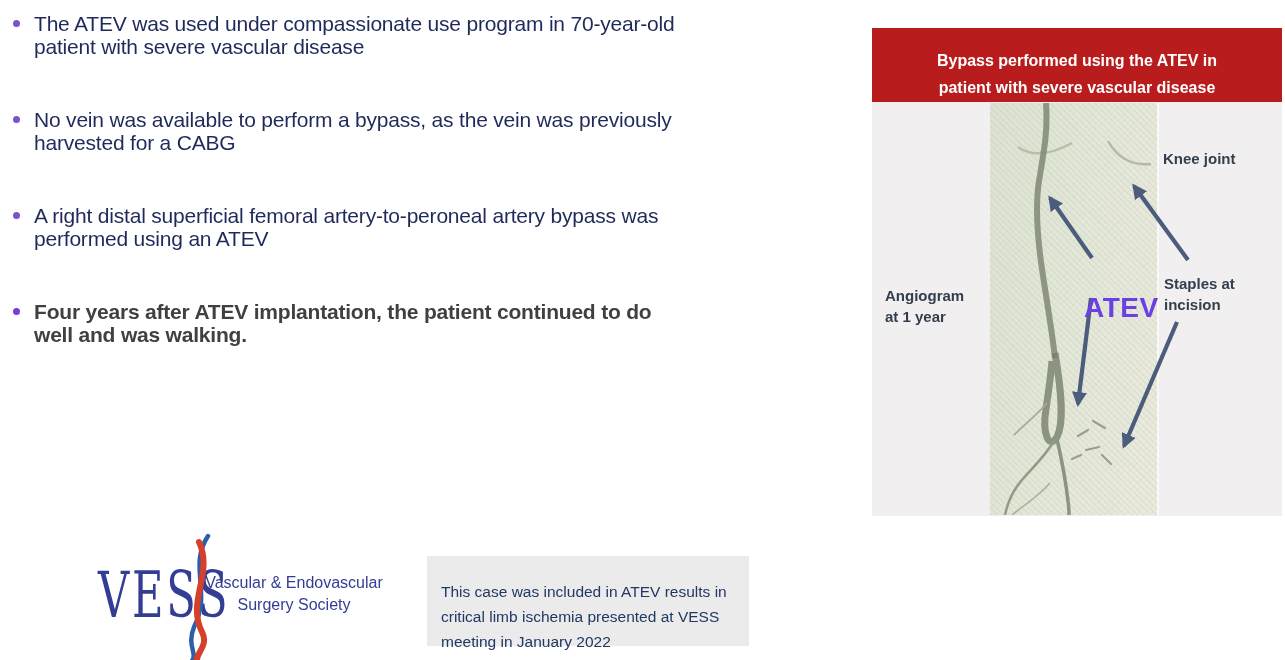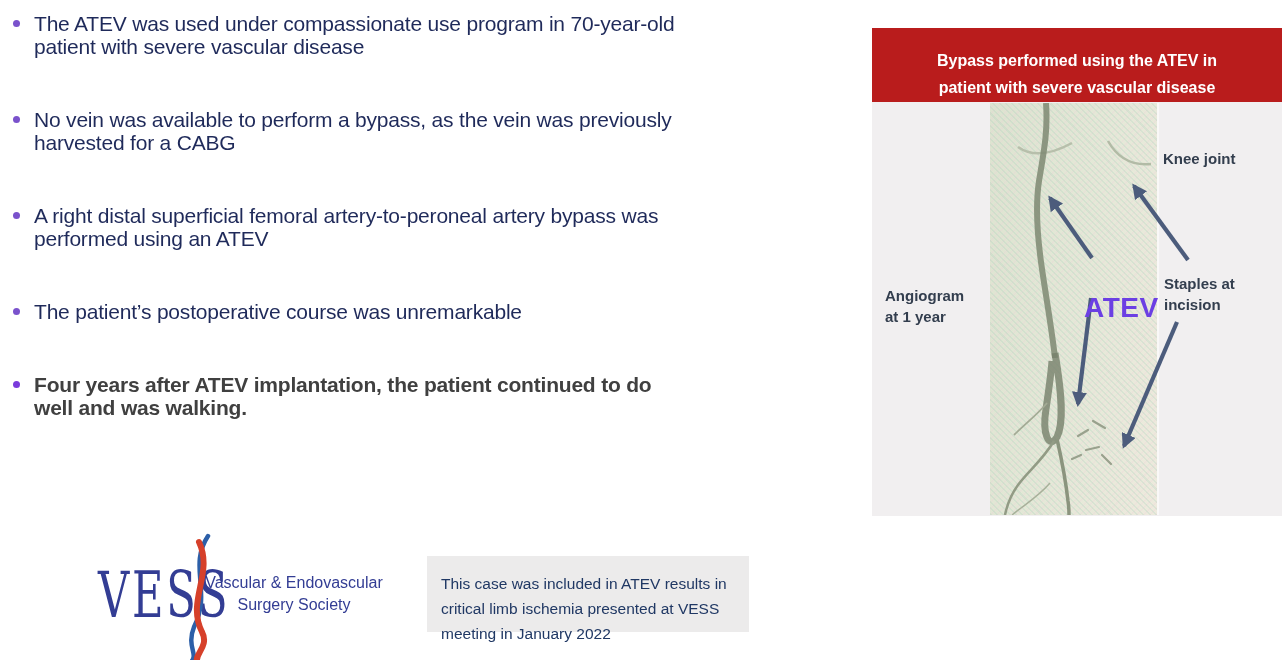--- a/index.html
+++ b/index.html
@@ -54,22 +54,22 @@
     transform-origin:top left;font-weight:400;
   }
   .vess-ribbon{position:absolute;left:80px;top:0;}
   .vess-name{
     position:absolute;left:106px;top:40px;width:180px;text-align:center;
     font-size:16px;line-height:22px;color:#333D94;white-space:pre-line;
   }
 
   
   .citation{
-    position:absolute;left:427px;top:556px;width:322px;height:76px;background:#ECEBEB;
-    color:#203864;font-size:15.5px;line-height:25px;padding:15px 0 0 14px;
+    position:absolute;left:427px;top:556px;width:322px;height:90px;background:#ECEBEB;
+    color:#203864;font-size:15.5px;line-height:25px;padding:23px 0 0 14px;
     box-sizing:border-box;white-space:pre-line;
   }
 </style>
 </head>
 <body>
 
 <div class="slide">
 
   <div class="bullets">
     <div class="bullet">
@@ -79,24 +79,20 @@
     </div>
     <div class="bullet">
       <span class="dot"></span>
       <span class="bullet-text">No vein was available to perform a bypass, as the vein was previously
 harvested for a CABG</span>
     </div>
     <div class="bullet">
       <span class="dot"></span>
       <span class="bullet-text">A right distal superficial femoral artery-to-peroneal artery bypass was
 performed using an ATEV</span>
-    </div>
-    <div class="bullet">
-      <span class="dot"></span>
-      <span class="bullet-text">The patient’s postoperative course was unremarkable</span>
     </div>
     <div class="bullet emphasis">
       <span class="dot"></span>
       <span class="bullet-text">Four years after ATEV implantation, the patient continued to do
 well and was walking.</span>
     </div>
   </div>
 
   <div class="fig-title">Bypass performed using the ATEV in
 patient with severe vascular disease</div>

